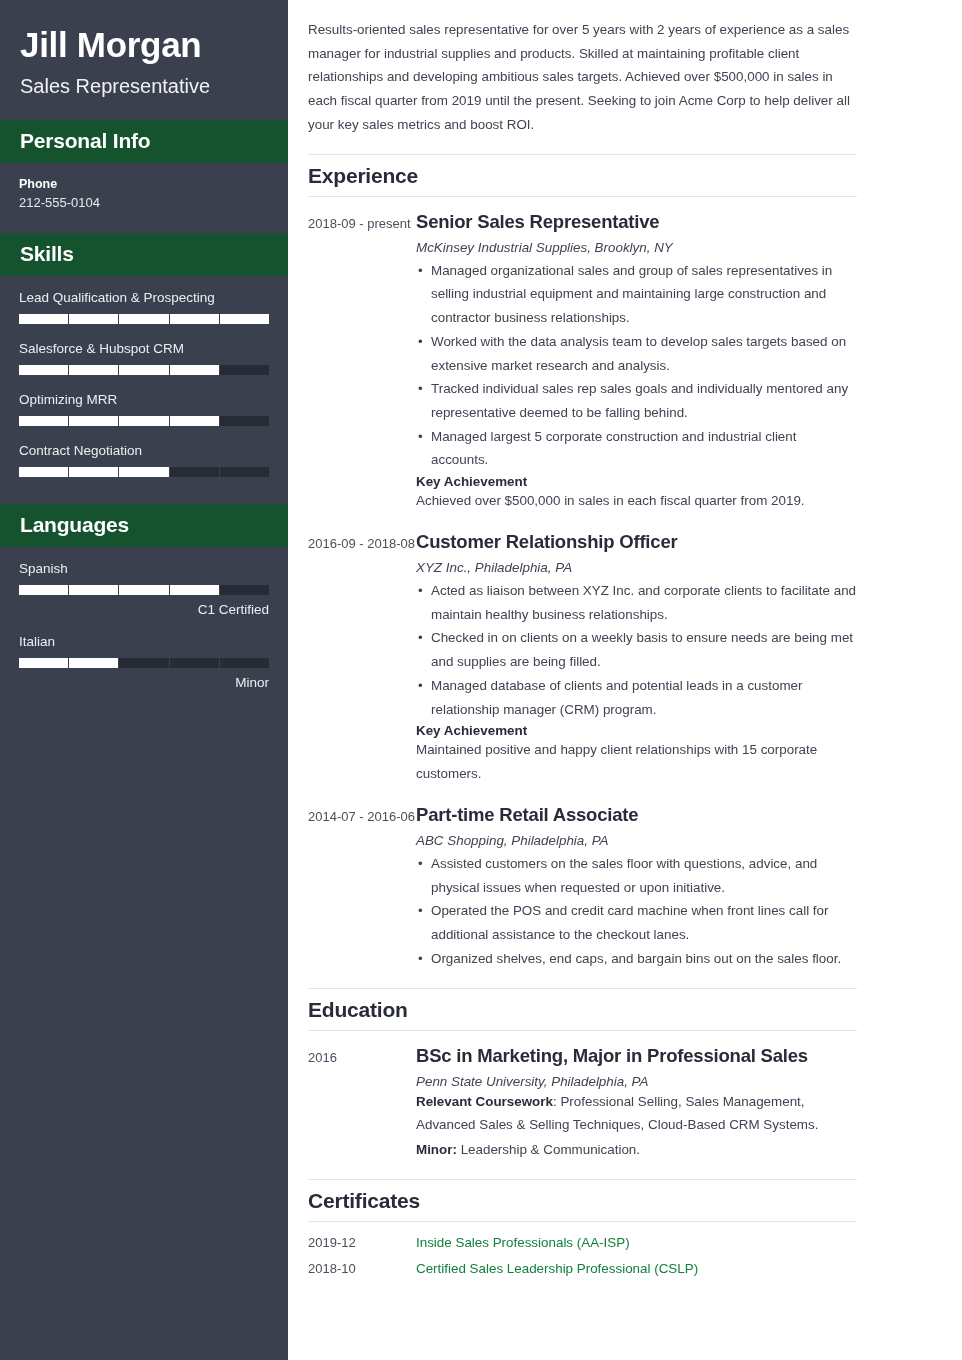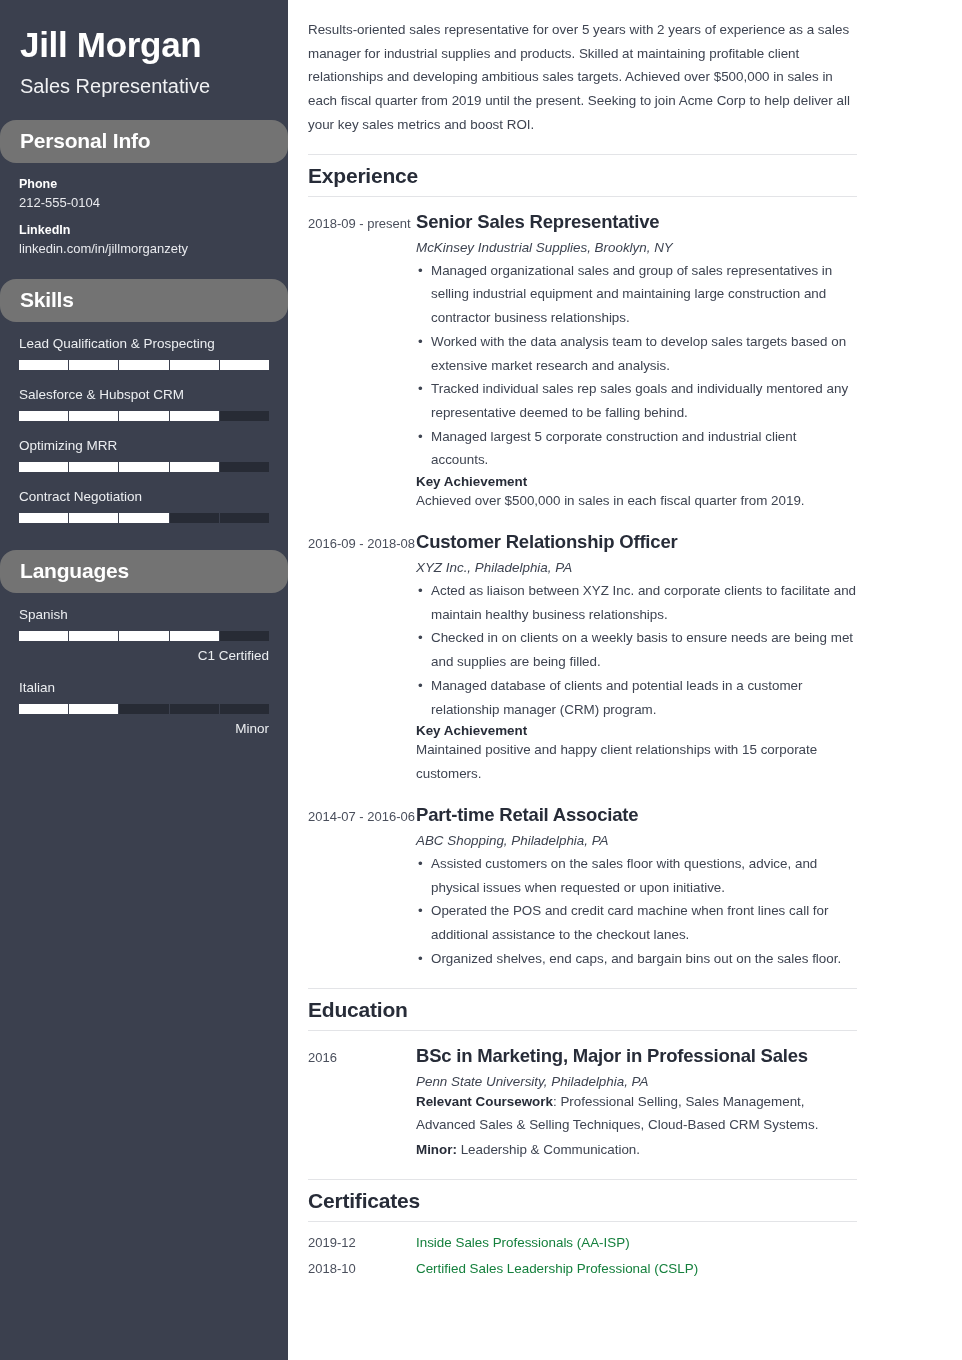--- a/index.html
+++ b/index.html
@@ -41,23 +41,22 @@
   }
   .job-title {
     font-size: 20px;
     font-weight: normal;
     color: #f0f1f3;
     margin-top: 9px;
     line-height: 1.2;
   }
 
   .side-section-head {
-    background: #737373;
+    background: #14532d;
     padding: 9px 20px 10px 20px;
-    border-radius: 16px;
   }
   .side-section-head h2 {
     font-size: 21px;
     font-weight: bold;
     color: #ffffff;
     letter-spacing: -0.2px;
   }
 
   .side-section-body {
     padding: 14px 19px 10px 19px;
@@ -240,24 +239,20 @@
       <div class="job-title">Sales Representative</div>
     </div>
 
     <div class="side-section-head">
       <h2>Personal Info</h2>
     </div>
     <div class="side-section-body">
       <div class="info-item">
         <div class="info-label">Phone</div>
         <div class="info-value">212-555-0104</div>
-      </div>
-      <div class="info-item">
-        <div class="info-label">LinkedIn</div>
-        <div class="info-value">linkedin.com/in/jillmorganzety</div>
       </div>
     </div>
 
     <div class="side-section-head">
       <h2>Skills</h2>
     </div>
     <div class="side-section-body">
       <div class="rating-item">
         <div class="rating-label">Lead Qualification &amp; Prospecting</div>
         <div class="bar-track">

